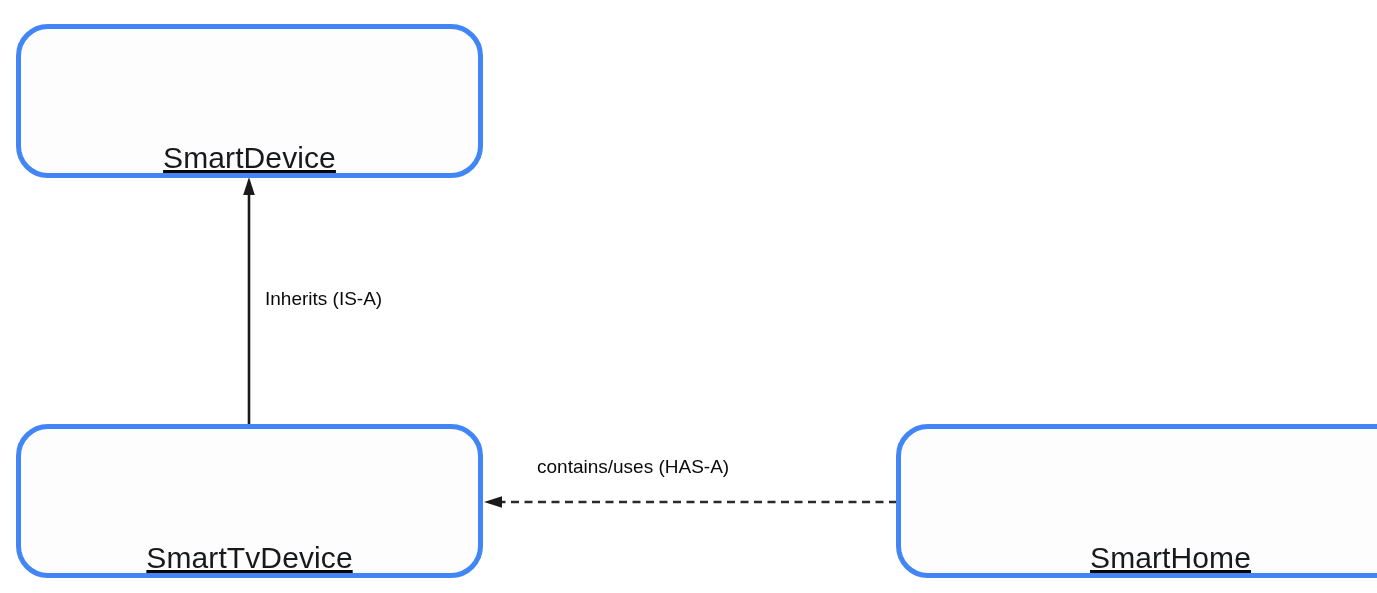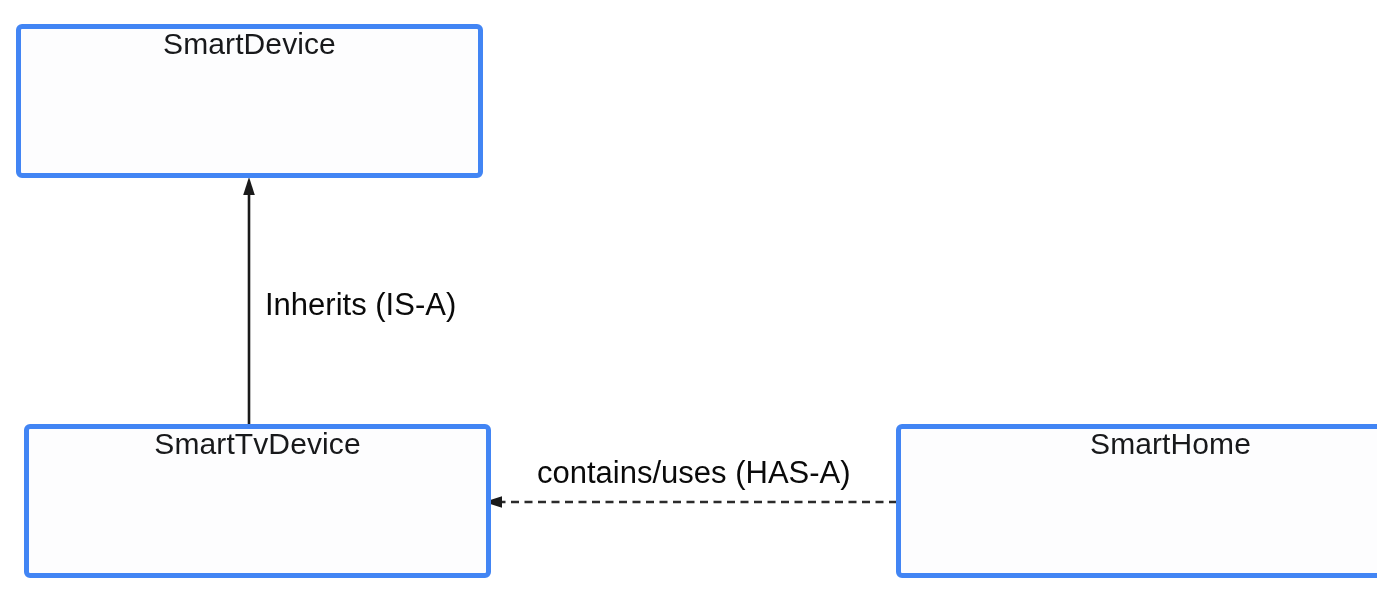--- a/index.html
+++ b/index.html
@@ -21,55 +21,56 @@
     overflow: hidden;
   }
 
   
   .class-box {
     position: absolute;
     box-sizing: border-box;
     background: #fdfdfe;
     border-style: solid;
     border-width: 5px;
-    border-radius: 6px;
+    border-radius: 32px;
     display: flex;
-    align-items: flex-start;
+    align-items: flex-end;
     justify-content: center;
+    text-decoration: underline;
   }
   .class-box .class-name {
     font-family: "Liberation Sans", sans-serif;
     font-size: 30px;
     font-weight: 400;
     letter-spacing: 0.1px;
     color: #18191b;
     line-height: 1;
     white-space: nowrap;
     user-select: none;
   }
 
   #box-smartdevice   { left: 16px;  top: 24px;  width: 467px; height: 154px; }
-  #box-smarttvdevice { left: 16px;  top: 424px; width: 467px; height: 154px; margin-left: 8px; }
+  #box-smarttvdevice { left: 16px;  top: 424px; width: 467px; height: 154px; }
   #box-smarthome     { left: 896px; top: 424px; width: 549px; height: 154px; }
 
   
   #edge-layer {
     position: absolute;
     left: 0;
     top: 0;
     width: 1377px;
     height: 593px;
     pointer-events: none;
   }
 
   
   .edge-label {
     position: absolute;
     font-family: "Liberation Sans", sans-serif;
-    font-size: 31px;
+    font-size: 19px;
     font-weight: 400;
     color: #0a0a0a;
     line-height: 1;
     white-space: nowrap;
     user-select: none;
   }
   #label-inherits  { left: 265px; top: 289px; }
   #label-contains  { left: 537px; top: 457px; text-align: right; }
 </style>
 </head>

